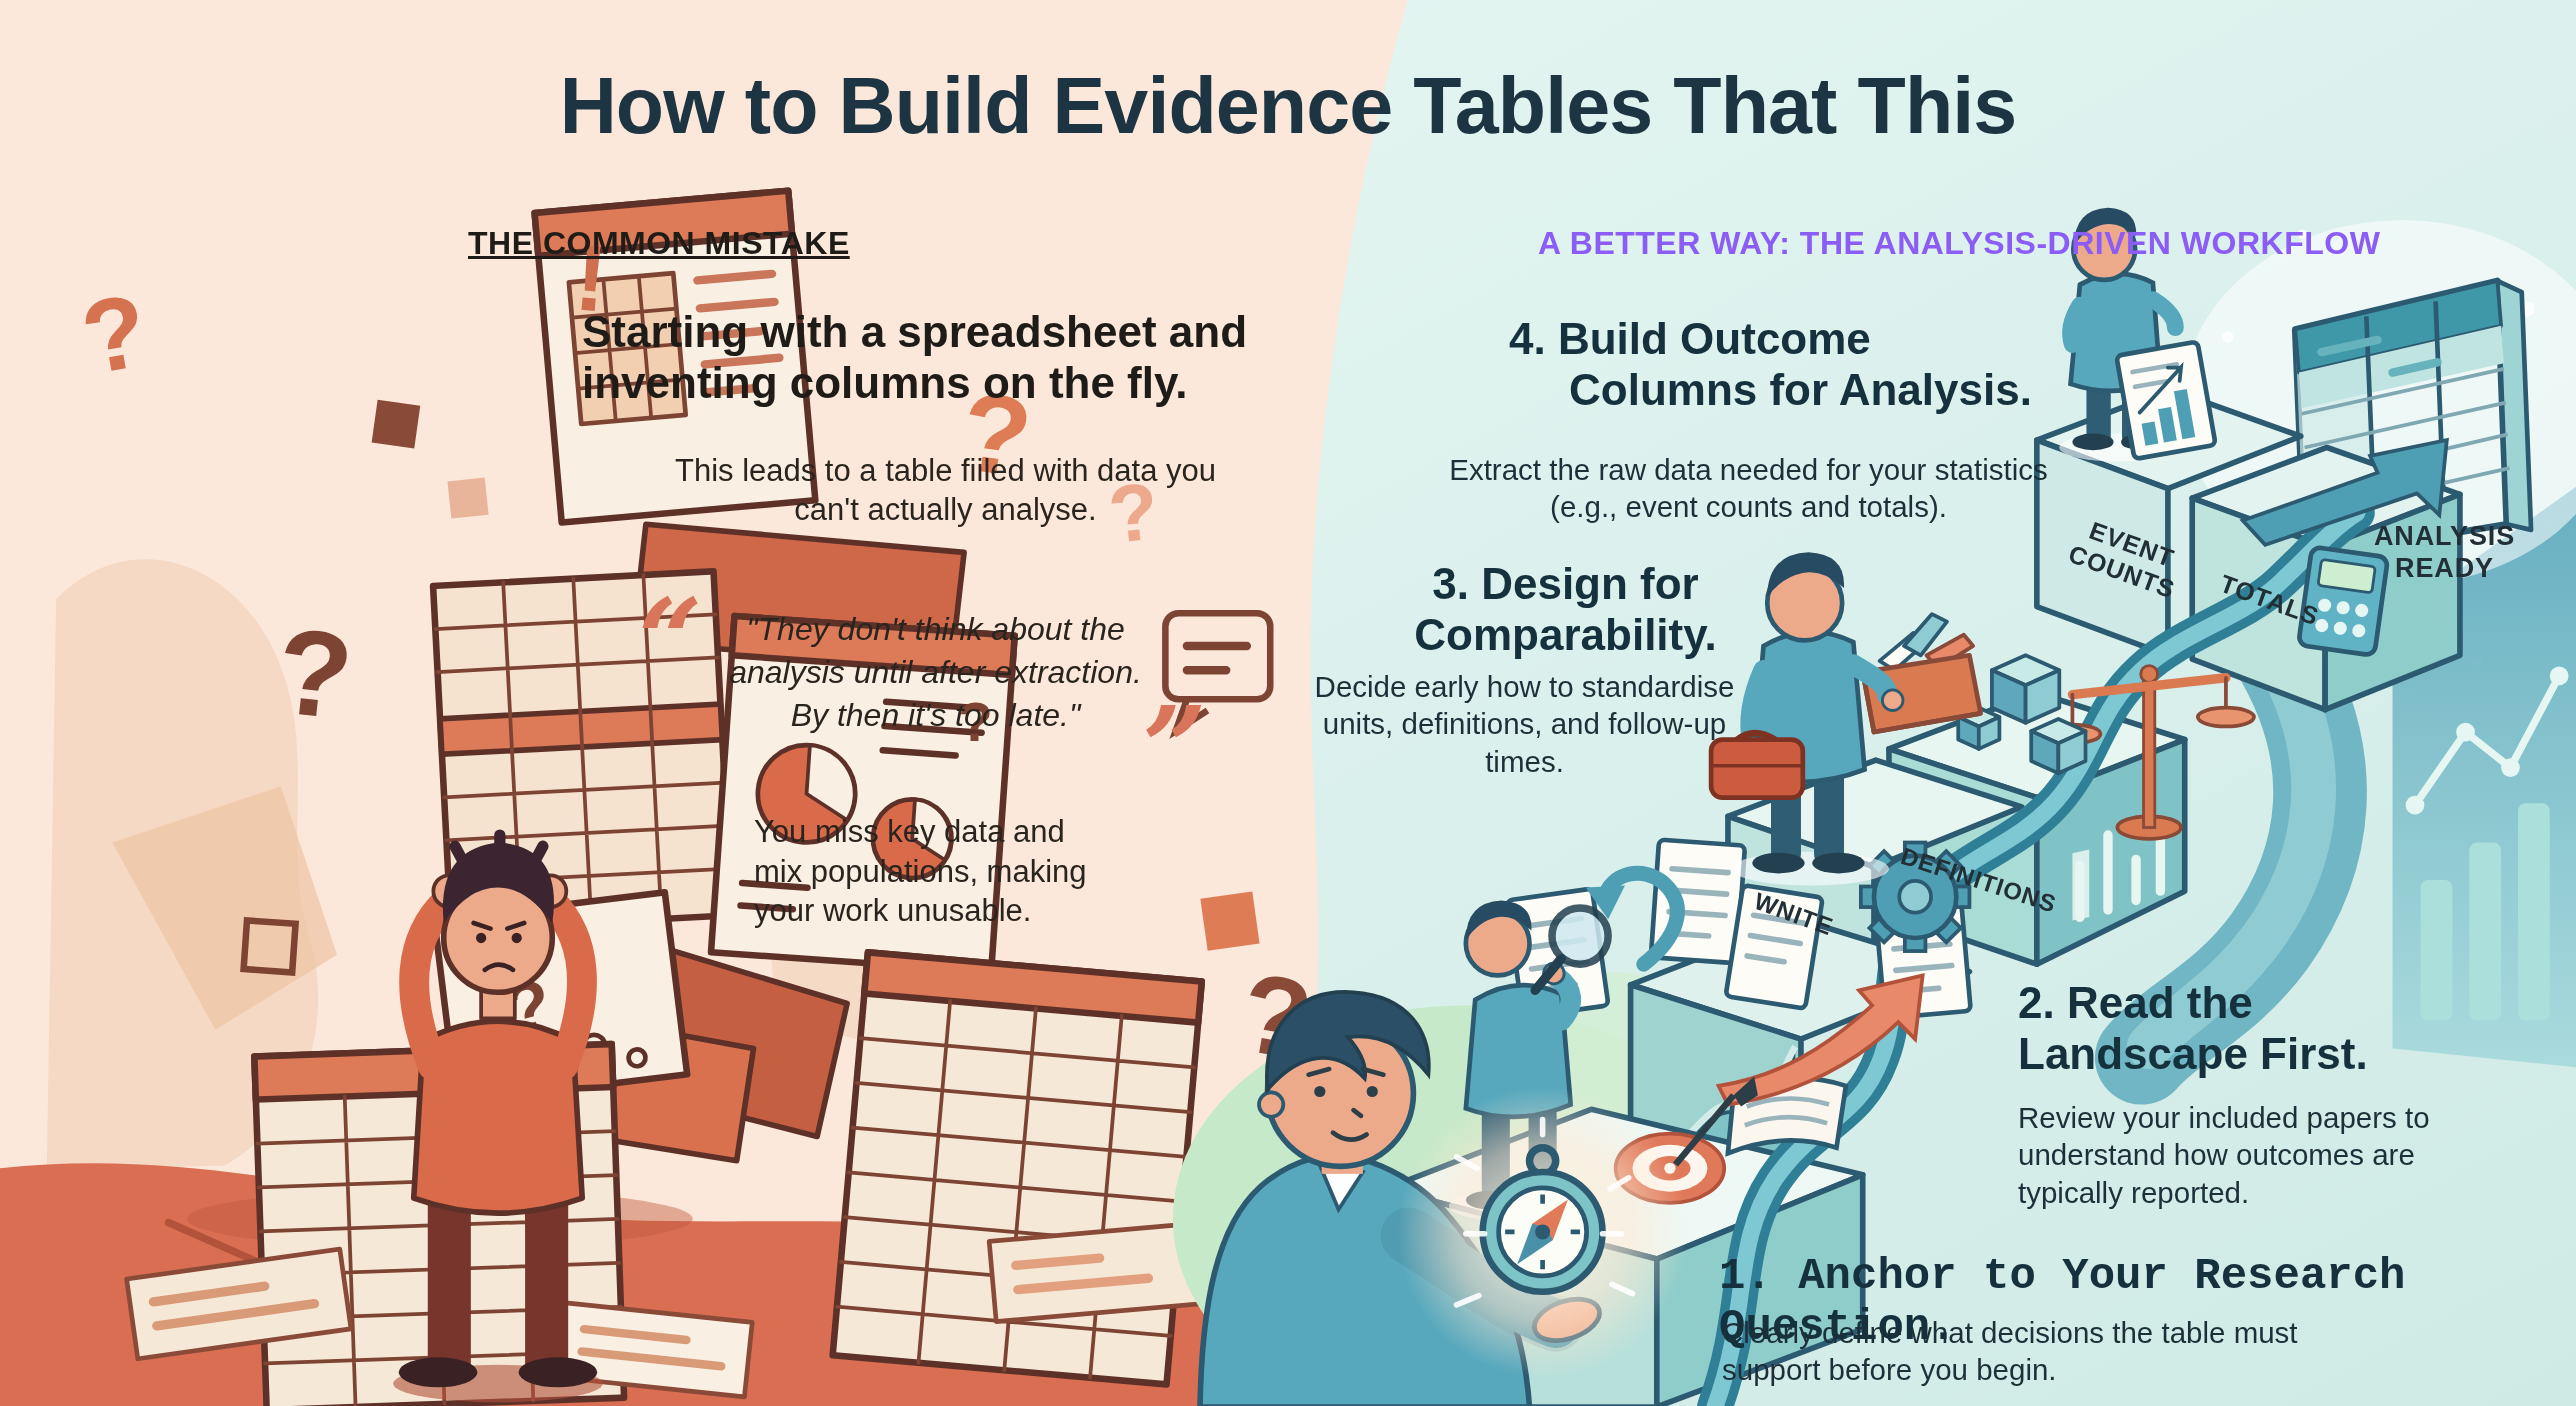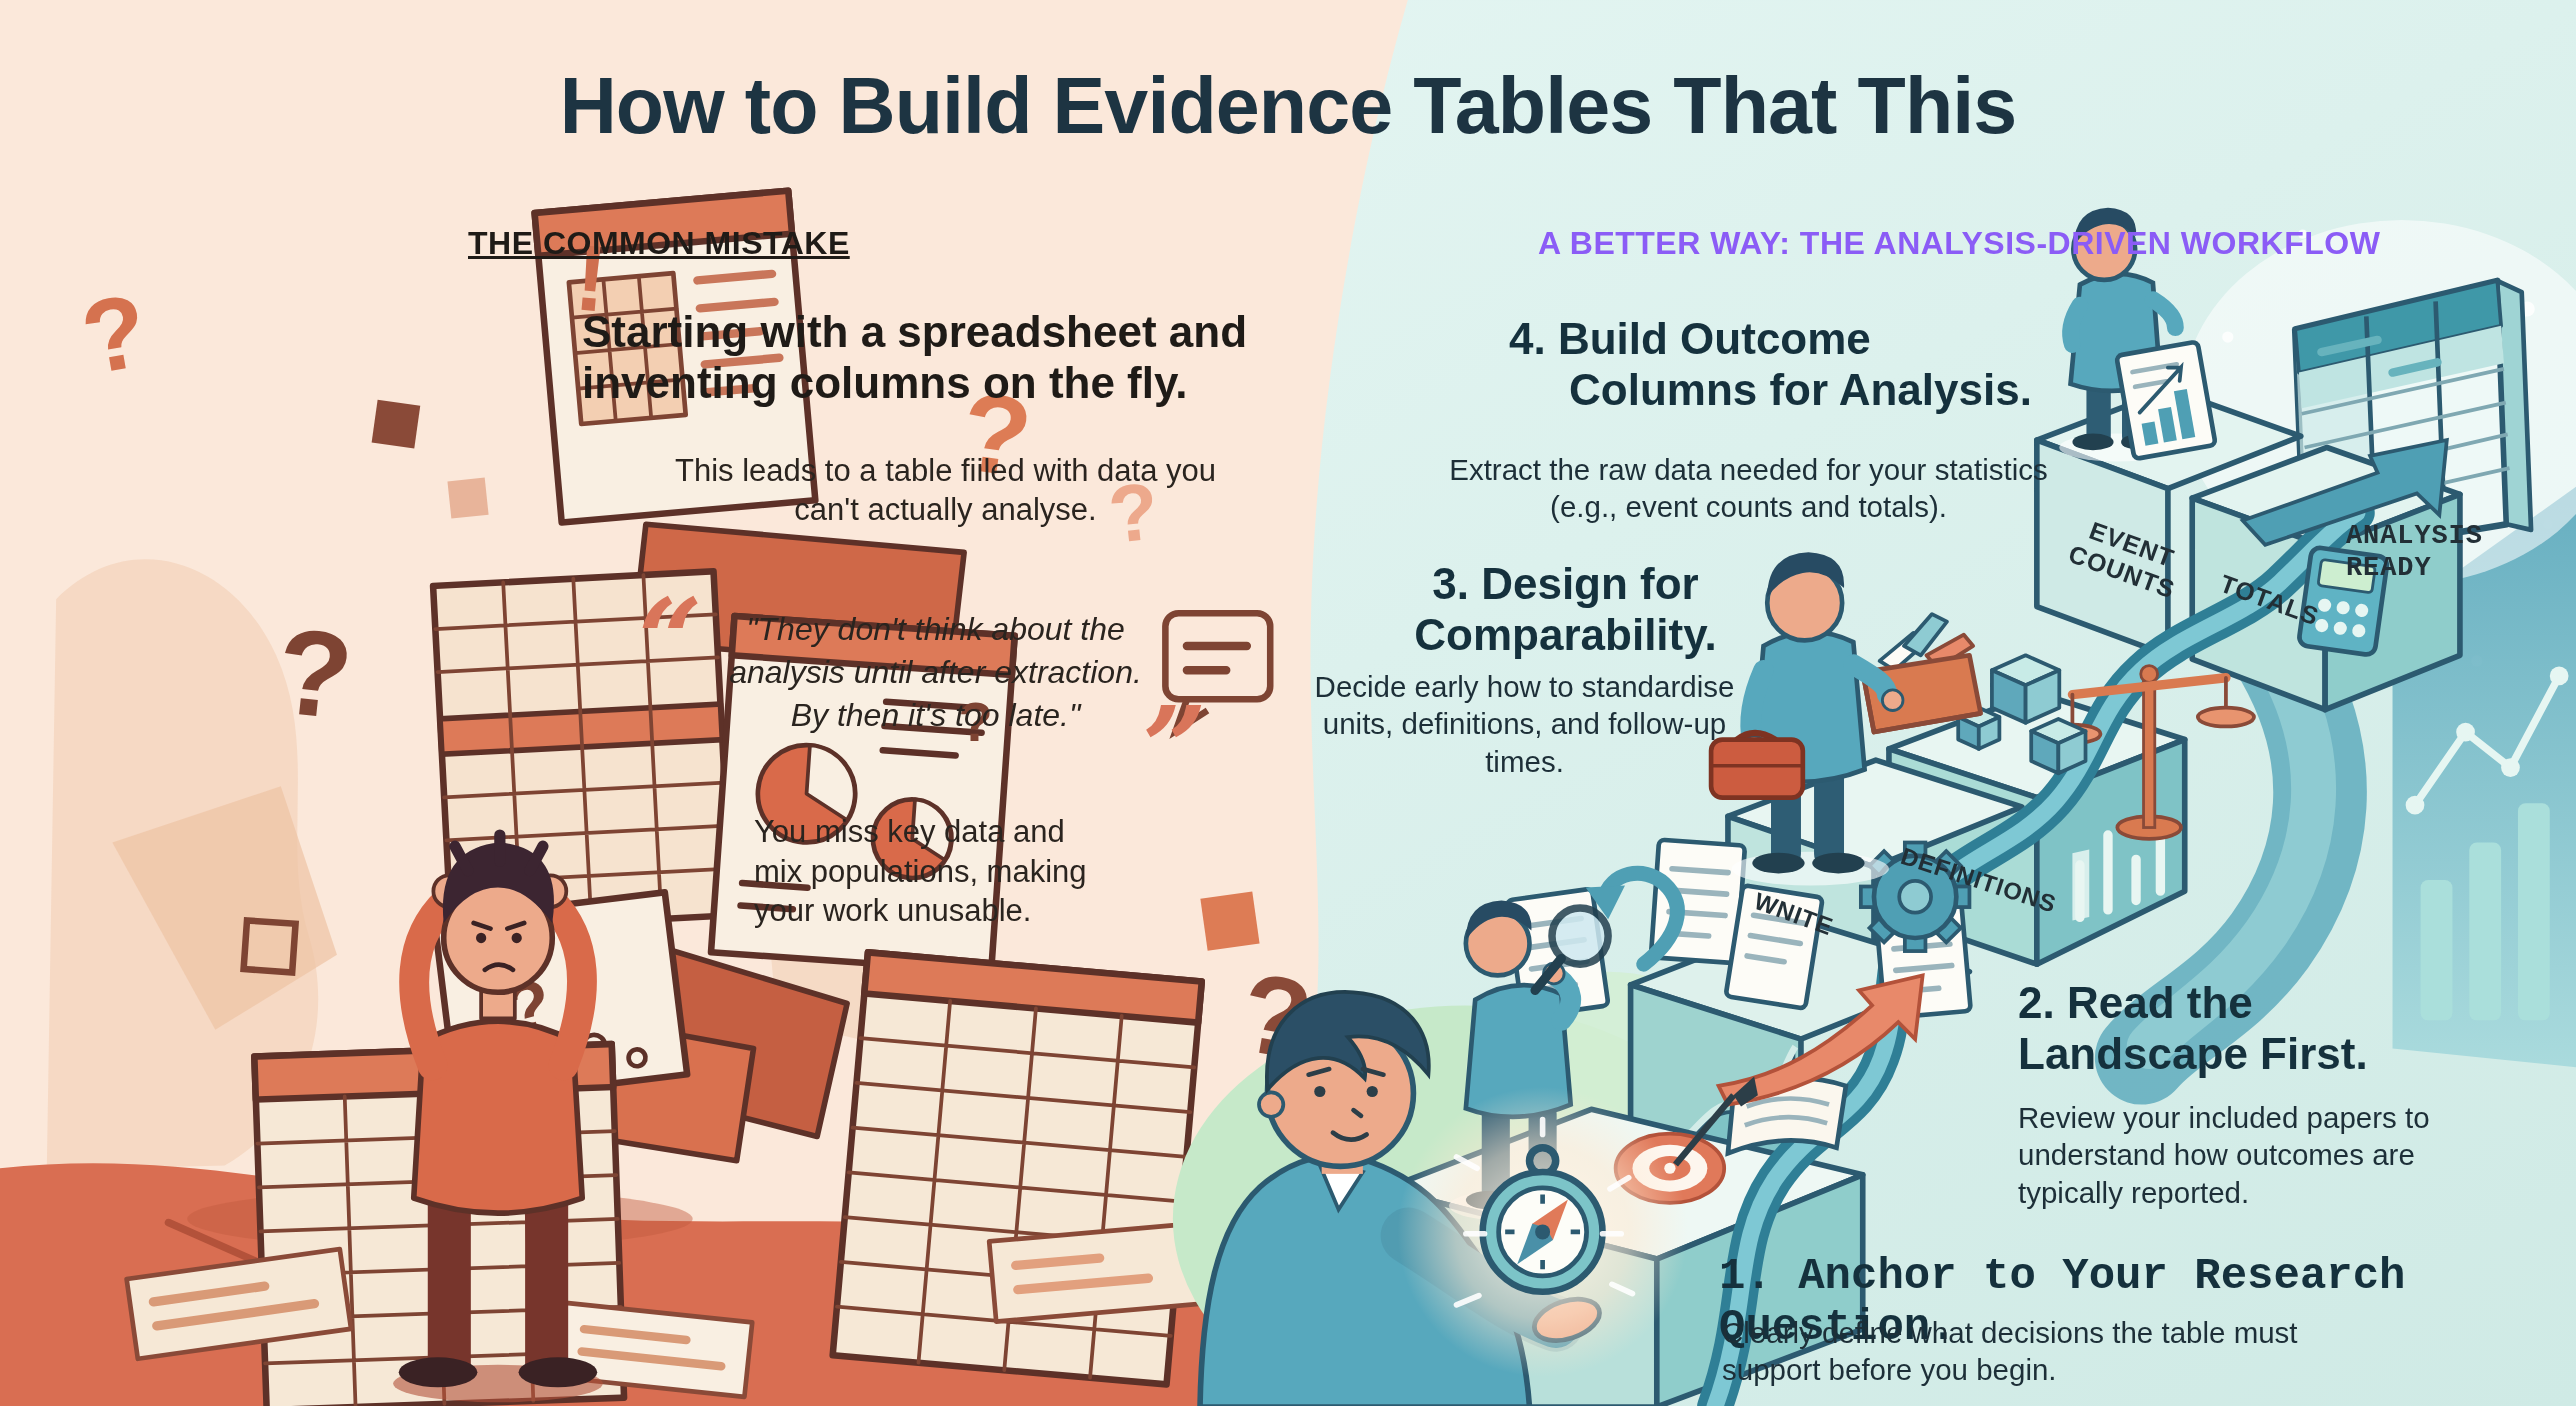--- a/index.html
+++ b/index.html
@@ -37,21 +37,21 @@
   .s1t { left:1719px; top:1251px; width:786px;font-family:Liberation Mono, monospace; }
   .s1d { left:1722px; top:1314px; width:580px; }
   .stairlbl {
     position:absolute; font-weight:bold; color:#222f36; letter-spacing:0.9px;
     font-size:24px; transform-origin:left top;
   }
   .lblW { left:1760px; top:887px; transform:rotate(20deg); }
   .lblD { left:1906px; top:842px; transform:rotate(18deg); }
   .lblE { left:2071px; top:507px; width:140px; text-align:center; transform:rotate(20deg); font-size:25px; line-height:1.15; }
   .lblT { left:2226px; top:569px; transform:rotate(20deg); font-size:25px; }
-  .lblA { left:2346px; top:520px; width:197px; text-align:left; font-size:27px; line-height:1.2; transform:none;font-family:Liberation Mono, monospace; }
+  .lblA { left:2346px; top:520px; width:197px; text-align:center; font-size:27px; line-height:1.2; transform:none; }
 </style>
 </head>
 <body>
 
 <svg class="layer" viewBox="0 0 2752 1503" aria-hidden="true">
   <defs>
     <linearGradient id="bgR" x1="0" y1="0" x2="1" y2="1">
       <stop offset="0" stop-color="#e9f8f5"></stop>
         <stop offset="1" stop-color="#cfeae5"></stop>
     </linearGradient>

